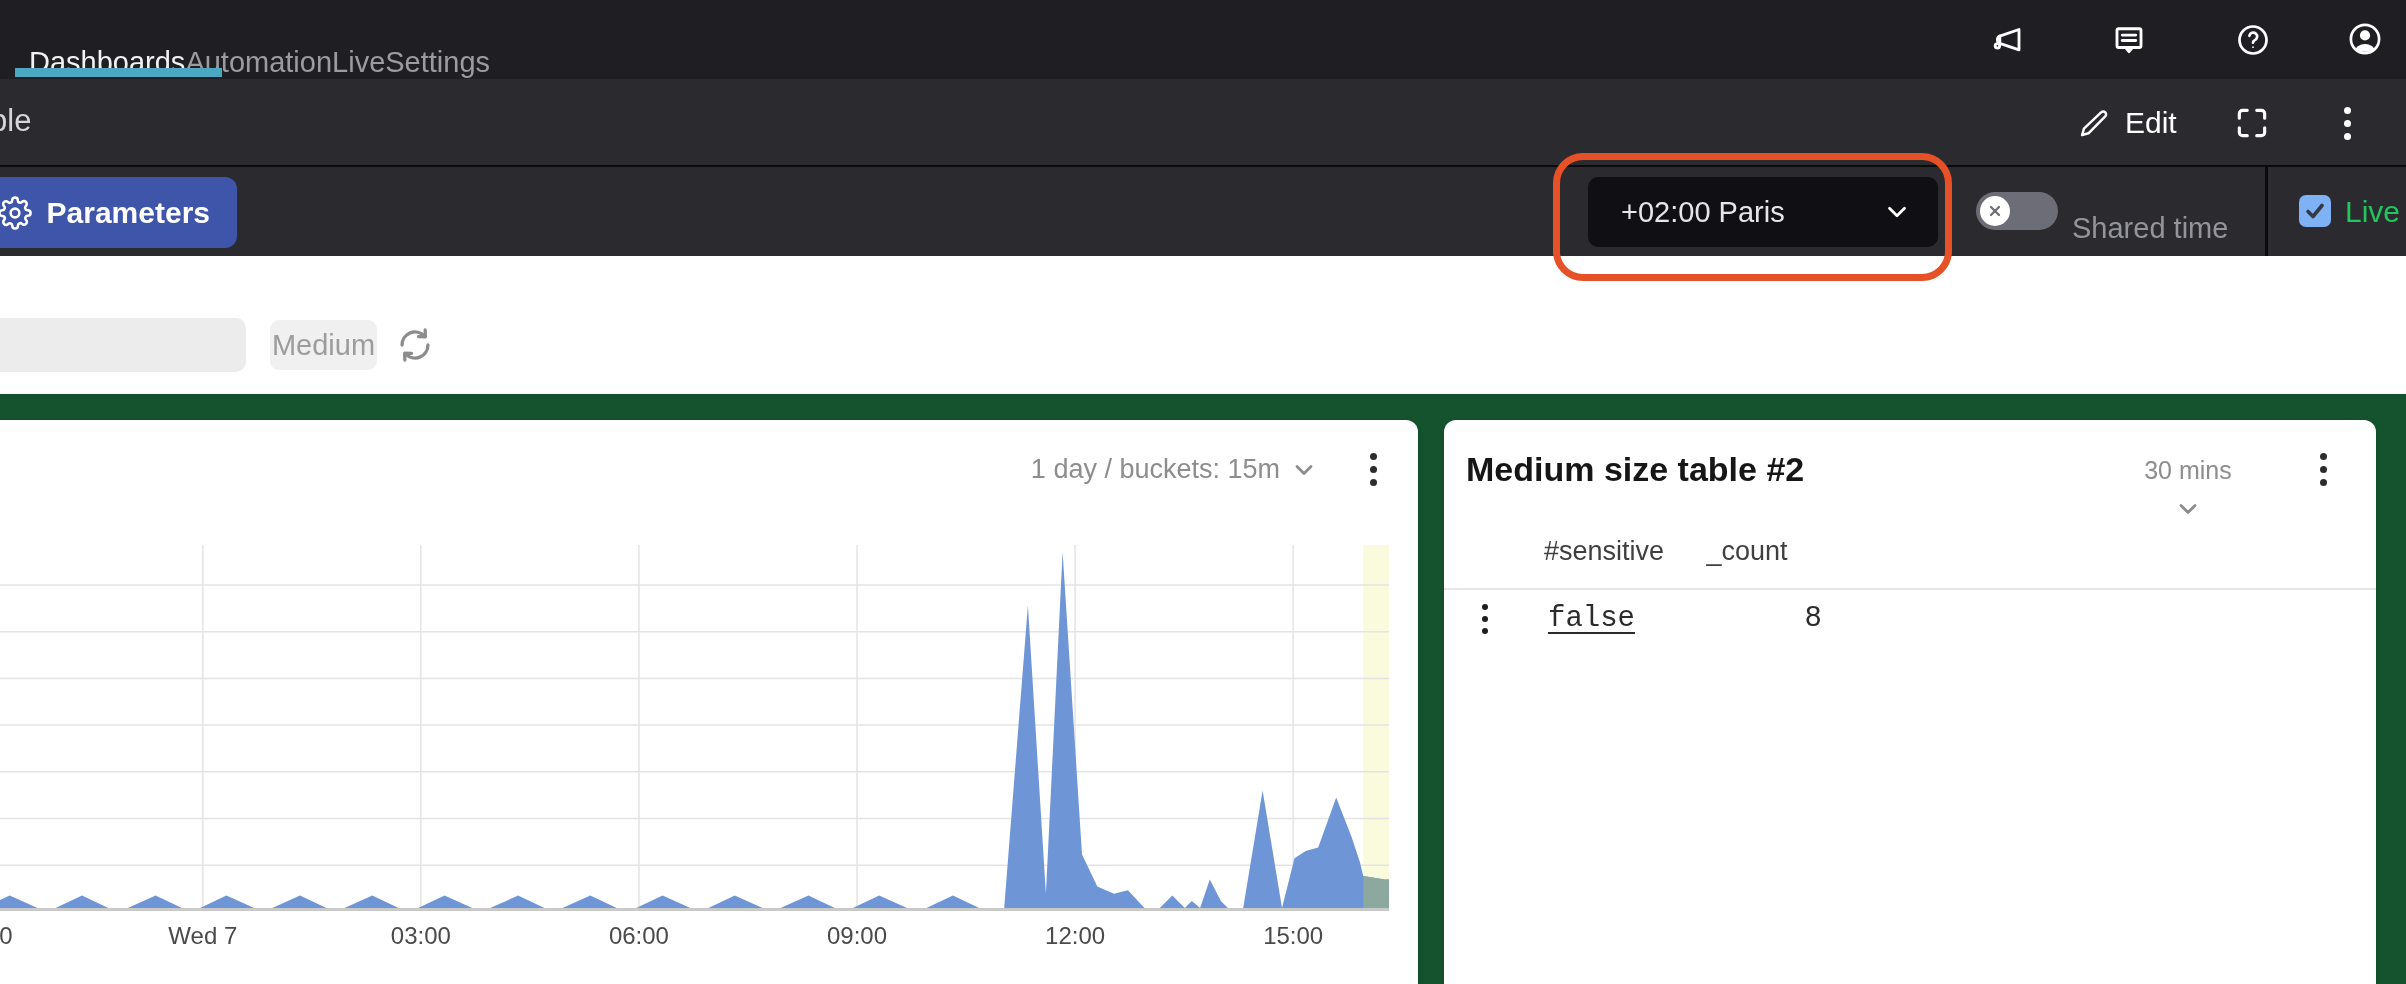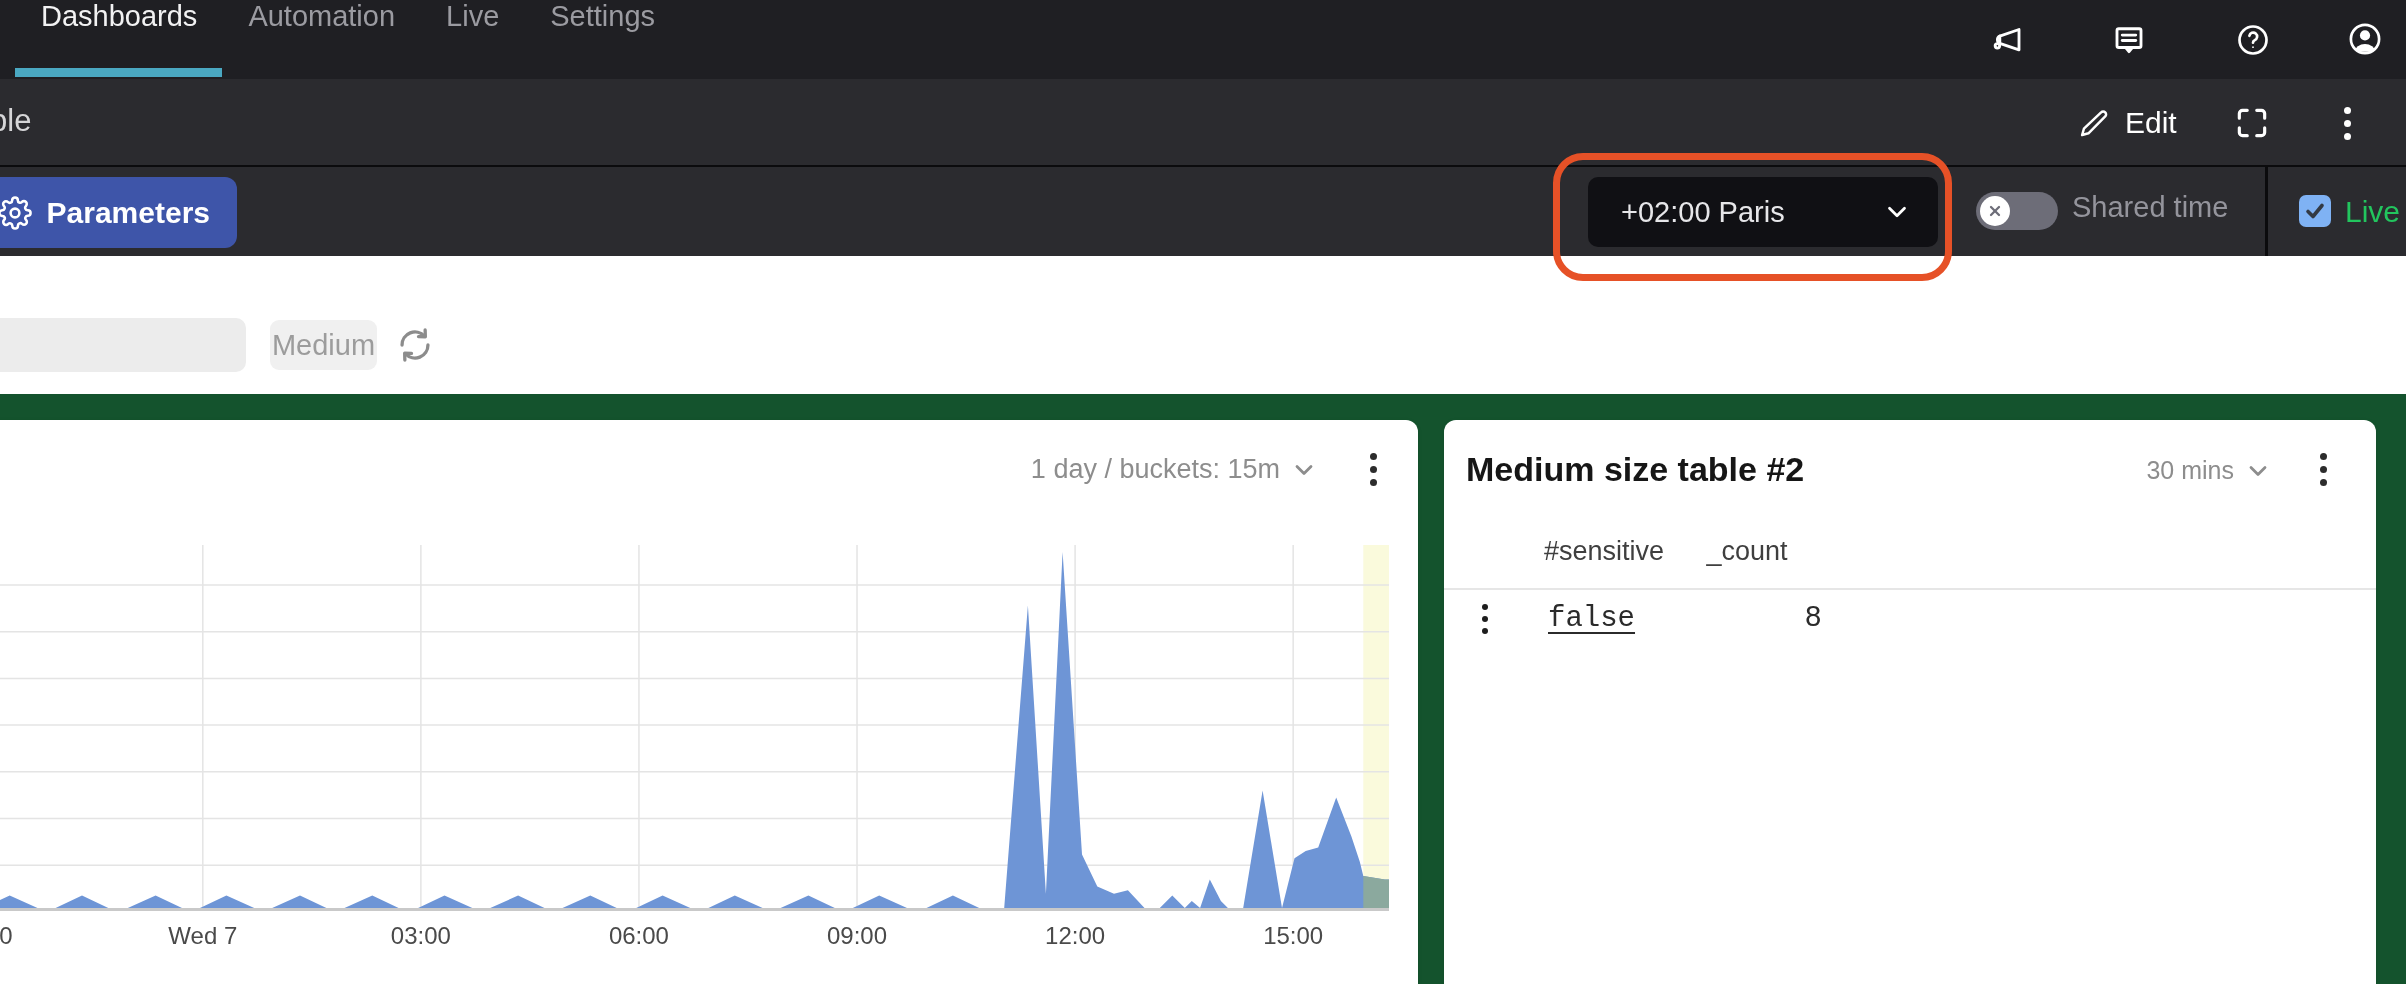--- a/index.html
+++ b/index.html
@@ -2,21 +2,21 @@
 <html><head>
 <meta charset="utf-8">
 <style>
   * { margin:0; padding:0; box-sizing:border-box; }
   html,body { width:2406px; height:984px; overflow:hidden; background:#e9e9e9;
     font-family:"Liberation Sans", sans-serif; }
   #app { position:relative; width:2406px; height:984px; }
 
   
   .topbar { position:absolute; left:0; top:0; width:2406px; height:79px; background:#1f1f23; }
-  .tabs { position:absolute; left:41px; top:0; height:79px; display:flex; align-items:flex-start; gap:51px; }
+  .tabs { position:absolute; left:29px; top:0; height:79px; display:flex; align-items:flex-end; }
   .tab { font-size:29px; color:#9b9ba1; cursor:pointer; white-space:nowrap; }
   .tab.active { color:#f2f2f3; font-weight:500; }
   .tab-underline { position:absolute; left:15px; top:68px; width:207px; height:9px; background:#4aa8c2; }
   .tico { width:38px; height:38px; color:#fff; display:flex; align-items:center; justify-content:center; cursor:pointer; }
   .tico svg { width:36px; height:36px; }
   .i-announce { position:absolute; left:1988px; top:21px; }
   .i-feedback { position:absolute; left:2110px; top:21px; }
   .i-help     { position:absolute; left:2234px; top:21px; }
   .i-avatar   { position:absolute; left:2346px; top:20px; }
 
@@ -41,21 +41,21 @@
   .tz-select { position:absolute; left:1588px; top:10px; width:350px; height:70px; background:#101014; border-radius:10px;
     display:flex; align-items:center; color:#e6e6e9; cursor:pointer; }
   .tz-value { font-size:29px; padding-left:33px; flex:1; }
   .tz-select svg { width:30px; height:30px; margin-right:26px; color:#fff; }
   .annotation-ring { position:absolute; left:1553px; top:-14px; width:399px; height:128px; border:7px solid #e65127;
     border-radius:30px; pointer-events:none; z-index:40; }
   .toggle { position:absolute; left:1976px; top:25px; width:82px; height:38px; background:#6d6d78; border-radius:19px; cursor:pointer; }
   .toggle-knob { position:absolute; left:4px; top:4px; width:30px; height:30px; border-radius:50%; background:#fff;
     display:flex; align-items:center; justify-content:center; }
   .toggle-knob svg { width:16px; height:16px; color:#6d6d78; }
-  .shared-label { position:absolute; left:2072px; top:24px; font-size:29px; color:#94949c; }
+  .shared-label { position:absolute; left:2072px; top:45px; font-size:29px; color:#94949c; }
   .bar-divider { position:absolute; left:2265px; top:0; width:3px; height:89px; background:#0b0b0d; }
   .live-check { position:absolute; left:2299px; top:28px; width:32px; height:32px; background:#7fb2f4; border-radius:7px;
     display:flex; align-items:center; justify-content:center; cursor:pointer; }
   .live-check svg { width:24px; height:24px; color:#333a44; }
   .live-label { position:absolute; left:2345px; top:28px; font-size:30px; color:#22c55e; }
 
   
   .applyrow { position:absolute; left:0; top:256px; width:2406px; height:138px; background:#ffffff; }
   .param-input { position:absolute; left:-20px; top:62px; width:266px; height:54px; background:#ececec; border:none;
     border-radius:10px; font-size:28px; padding:0 20px; color:#333; outline:none; }
@@ -68,21 +68,21 @@
   .dash { position:absolute; left:0; top:394px; width:2406px; height:590px; background:#14532d; }
   .card { position:absolute; top:26px; background:#fff; border-radius:12px; box-shadow:0 1px 4px rgba(0,0,0,0.10); }
   .chart-card { left:-40px; width:1458px; height:640px; }
   .table-card { left:1444px; width:932px; height:640px; }
   .range-ctl { position:absolute; display:flex; align-items:center; gap:10px; color:#8d8d8d; cursor:pointer; }
   .range-ctl svg { width:28px; height:28px; }
   .panel-kebab { position:absolute; width:34px; height:34px; color:#2c2c2c; }
   .chart-range { left:940px; top:34px; width:418px; justify-content:flex-end; font-size:27px; }
   .chart-kebab { left:1396px; top:32px; }
   .panel-title { position:absolute; left:22px; top:30px; font-size:34px; font-weight:700; color:#161616; }
-  .table-range { left:660px; top:36px; width:168px; justify-content:flex-end; font-size:25px; }
+  .table-range { left:660px; top:36px; width:168px; font-size:25px;flex-direction:column; }
   .table-kebab { left:862px; top:32px; }
   .thead-cell { position:absolute; top:116px; font-size:27px; color:#3f3f3f; }
   .th-sensitive { left:100px; }
   .th-count { left:244px; width:118px; text-align:center; }
   .thead-divider { position:absolute; left:0; top:168px; width:932px; height:2px; background:#e6e6e6; }
   .row-kebab { position:absolute; left:26px; top:184px; width:30px; height:30px; color:#1d1d1d; }
   .row-kebab i { width:6px; height:6px; }
   .cell-mono { position:absolute; top:182px; font-family:"Liberation Mono","DejaVu Sans Mono",monospace; font-size:29px; color:#2b2b2b; }
   .cell-sensitive { left:104px; text-decoration:underline; text-underline-offset:6px; cursor:pointer; }
   .cell-count { left:260px; width:118px; text-align:right; }

